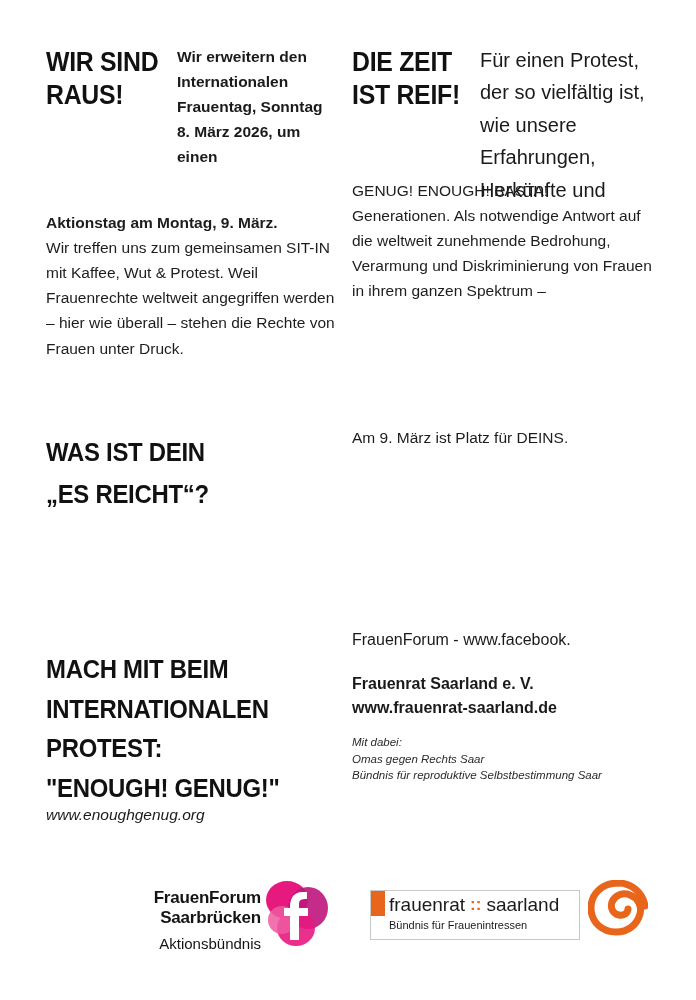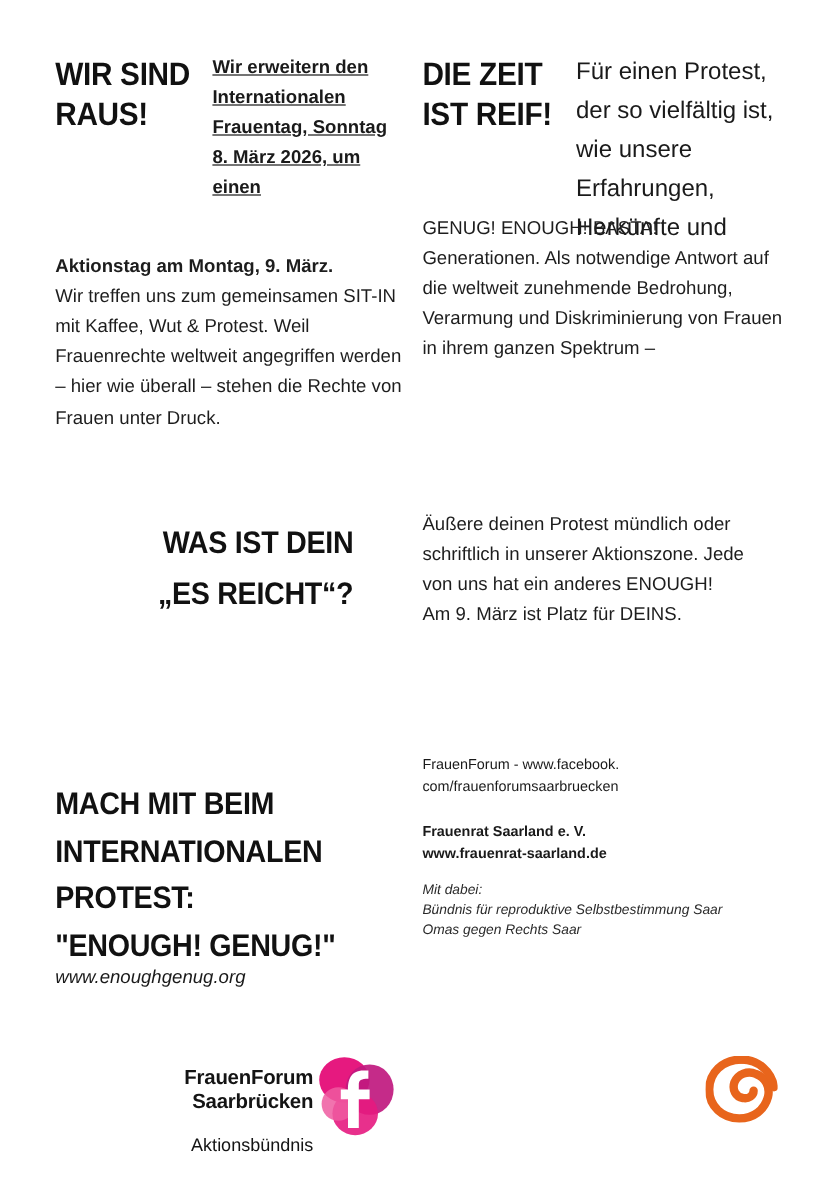--- a/index.html
+++ b/index.html
@@ -77,21 +77,20 @@
     width: 150px;
   }
   #b1-intro {
     position: absolute;
     left: 131px;
     top: 44px;
     width: 158px;
     font-weight: bold;
     font-size: 15.5px;
     line-height: 1.62;
-    text-decoration: underline;
   }
   #b1-rest {
     position: absolute;
     left: 0;
     top: 178px;
     width: 290px;
   }
   #b1-rest .lead {
     font-weight: bold;
   }
@@ -117,21 +116,20 @@
     top: 178px;
     width: 300px;
   }
 
   
   #b2-head {
     position: absolute;
     left: 0;
     top: 437px;
     width: 270px;
-    text-align: right;
   }
   #r2-body {
     position: absolute;
     left: 0;
     top: 425px;
     width: 290px;
   }
 
   
   #b3-head {
@@ -149,21 +147,21 @@
     font-size: 15.5px;
     font-style: italic;
   }
   #r3-body {
     position: absolute;
     left: 0;
     top: 628px;
     width: 300px;
   }
   #r3-body .ln {
-    font-size: 12px;
+    font-size: 16px;
     line-height: 1.5;
   }
   #r3-body .bold {
     font-weight: bold;
   }
   #r3-small {
     margin-top: 14px;
     font-style: italic;
   }
 
@@ -185,21 +183,21 @@
   #ff-logo-text .l1 {
     font-family: "Liberation Sans Narrow", "Liberation Sans", sans-serif;
     font-weight: bold;
     font-size: 17px;
     letter-spacing: -0.2px;
     color: #141414;
   }
   #ff-logo-text .l2 {
     font-size: 15px;
     color: #141414;
-    margin-top: 18px;
+    margin-top: 7px;
   }
   #ff-mark {
     position: absolute;
     left: 262px;
     top: 6px;
     width: 70px;
     height: 70px;
   }
   #fr-logo {
     position: absolute;
@@ -298,52 +296,59 @@
       </div>
 
       <div id="r1-intro">Für einen Protest, der so vielfältig ist, wie unsere Erfahrungen, Herkünfte und</div>
 
       <div id="r1-rest">
         <p class="bodytext">GENUG!  ENOUGH! BASTA!</p>
         <p class="bodytext">Generationen.  Als notwendige Antwort auf die weltweit zunehmende Bedrohung, Verarmung und Diskriminierung von Frauen in ihrem ganzen Spektrum –</p>
       </div>
 
       <div id="r2-body">
-        <p class="bodytext">Äußere deinen Protest mündlich oder schriftlich in unserer Aktionszone. Jede von uns hat ein anderes ENOUGH!</p>
         <p class="bodytext" style="margin-top:0;">Am 9. März ist Platz für DEINS.</p>
       </div>
 
       <div id="r3-body">
         <div class="ln">FrauenForum - www.facebook.</div>
-        <div class="ln">com/frauenforumsaarbruecken</div>
         <div class="ln bold" style="margin-top:20px;">Frauenrat Saarland e. V.</div>
         <div class="ln bold">www.frauenrat-saarland.de</div>
         <div id="r3-small">
           <div class="small">Mit dabei:</div>
+          <div class="small">Omas gegen Rechts Saar</div>
           <div class="small">Bündnis für reproduktive Selbstbestimmung Saar</div>
-          <div class="small">Omas gegen Rechts Saar</div>
         </div>
       </div>
     </div>
   </div>
 
   <div id="footer">
 
     <div id="ff-logo-text">
       <div class="l1">FrauenForum Saarbrücken</div>
       <div class="l2">Aktionsbündnis</div>
     </div>
 
     <svg id="ff-mark" viewBox="0 0 70 70">
       <ellipse cx="25" cy="22" rx="21" ry="19" fill="#e6197f"></ellipse>
       <ellipse cx="46" cy="30" rx="20" ry="21" fill="#c0197f" opacity="0.92"></ellipse>
       <ellipse cx="34" cy="50" rx="19" ry="18" fill="#e6197f" opacity="0.9"></ellipse>
       <ellipse cx="20" cy="42" rx="14" ry="14" fill="#ef5aa0" opacity="0.85"></ellipse>
       <path d="M41 14 C30 14 28 22 28 30 L22 30 L22 38 L28 38 L28 62 L37 62 L37 38 L46 38 L46 30 L37 30 L37 26 C37 22 39 21 45 21 L45 14 Z" fill="#ffffff"></path>
     </svg>
 
+    <div id="fr-logo">
+      <div id="fr-orange"></div>
+      <div id="fr-row">
+        <span class="fr-name">frauenrat</span>
+        <span class="fr-dots">::</span>
+        <span class="fr-land">saarland</span>
+      </div>
+      <div id="fr-sub">Bündnis für Frauenintressen</div>
+    </div>
 
     <svg id="fr-swirl" viewBox="0 0 60 56">
       <path d="M30 3 C14 3 3 14 3 28 C3 42 14 52 28 52 C40 52 49 45 52 34 C54 26 50 18 42 15 C35 12 27 15 24 22 C22 28 25 34 31 35 C36 36 40 33 40 29" fill="none" stroke="#e8651c" stroke-width="7" stroke-linecap="round"></path>
       <path d="M30 3 C44 3 55 13 57 26" fill="none" stroke="#e8651c" stroke-width="7" stroke-linecap="round"></path>
     </svg>
   </div>
 </div>
 
 </body></html>

